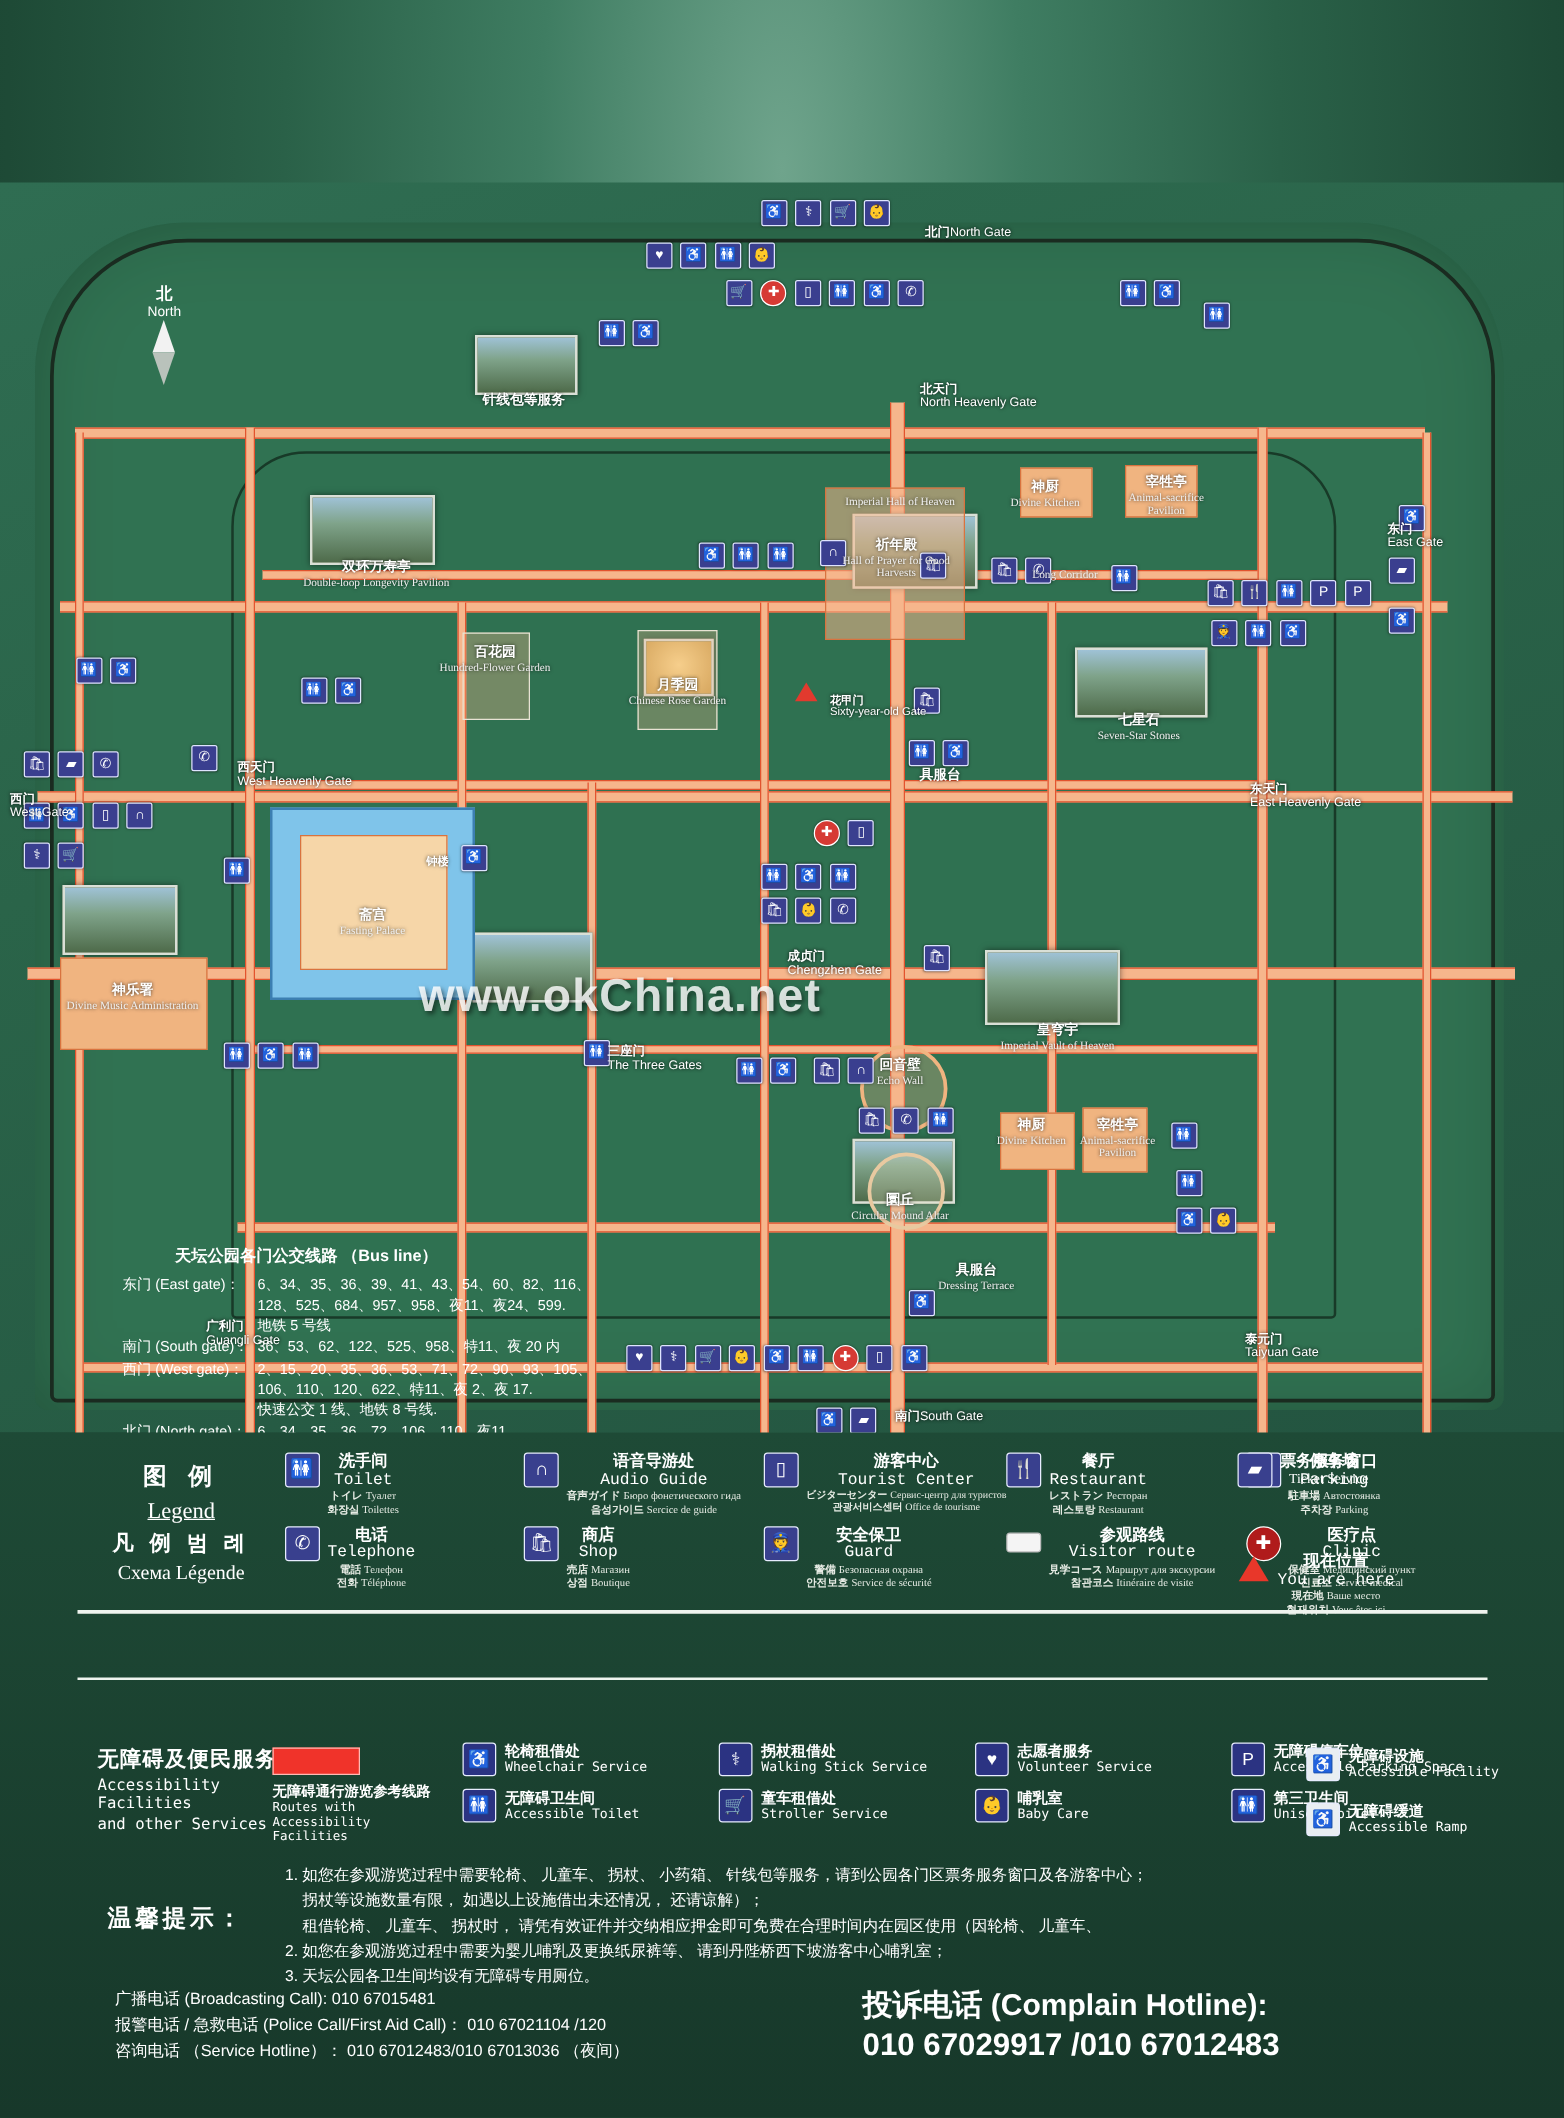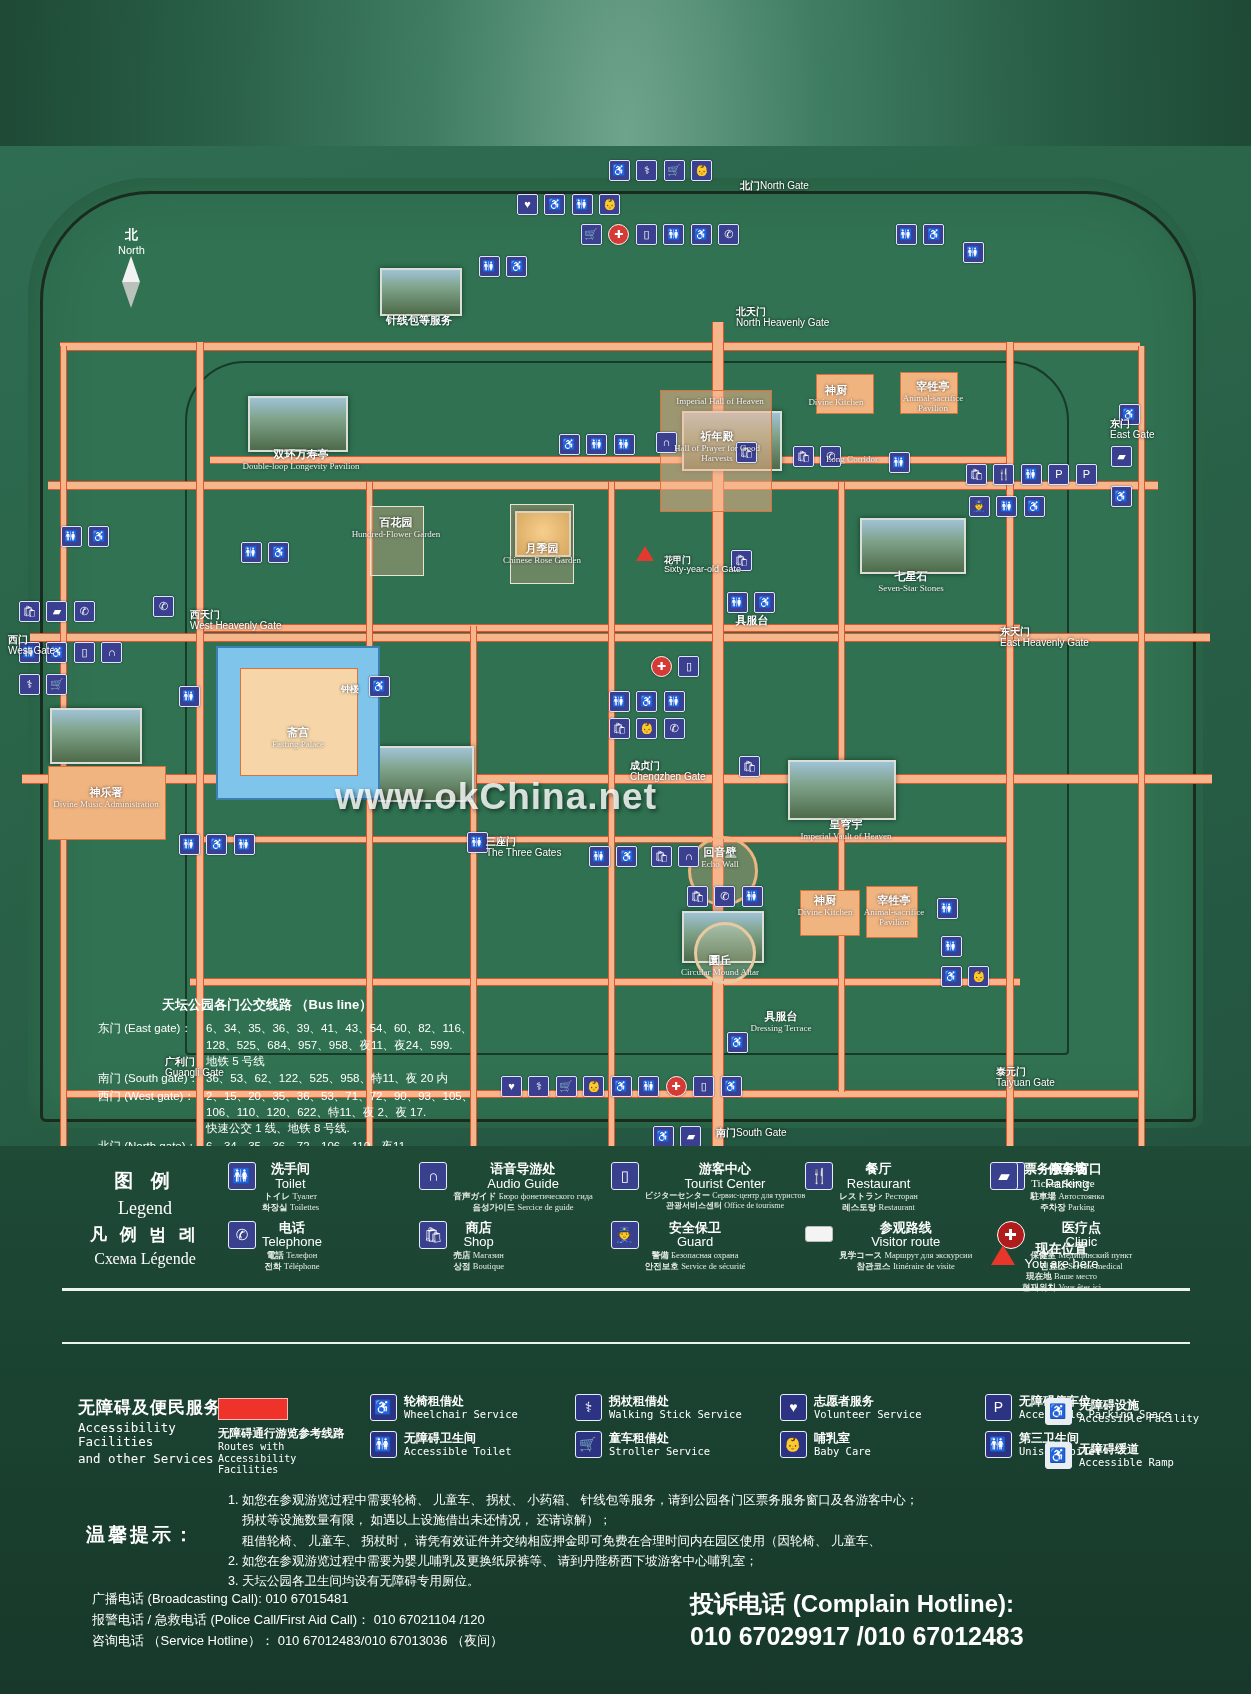--- a/index.html
+++ b/index.html
@@ -83,50 +83,50 @@
   .compass .needle2{width:0;height:0;margin:0 auto;
     border-left:9px solid transparent;border-right:9px solid transparent;border-top:26px solid #b9c2bb;}
   .watermark{
     position:absolute;left:335px;top:630px;width:600px;
     font-size:37px;font-weight:bold;color:rgba(255,255,255,.82);
     text-shadow:2px 2px 4px rgba(0,0,0,.5);letter-spacing:1px;
     font-family:"Liberation Sans",sans-serif;
   }
   
   .busblock{position:absolute;left:62px;top:850px;width:420px;font-size:11.5px;line-height:1.42;}
-  .bus-title{font-weight:bold;font-size:13px;margin-bottom:6px;padding-left:100px;}
+  .bus-title{font-weight:bold;font-size:13px;margin-bottom:6px;padding-left:78px;}
   .bus-row{display:flex;margin-bottom:1px;padding-left:36px;}
   .bus-gate{width:108px;flex:none;}
   .bus-nums{flex:1;}
   .bus-note{margin-top:10px;font-size:10.5px;line-height:1.38;}
   
   .legend{position:absolute;left:0;top:1146px;width:1251px;height:548px;
     background:linear-gradient(180deg,#1e4a36 0%,#17382a 100%);}
   .rule{position:absolute;left:62px;width:1128px;height:3px;background:#eef3ee;}
   .legend-head{position:absolute;left:70px;top:22px;width:150px;text-align:center;}
   .legend-head div{margin-bottom:4px;}
   .lh1{font-size:19px;letter-spacing:6px;font-weight:bold;}
-  .lh2{font-size:18px;font-family:"Liberation Serif",serif;}
+  .lh2{font-size:18px;font-family:"Liberation Serif",serif;text-decoration:underline;}
   .lh3{font-size:17px;letter-spacing:4px;font-weight:bold;}
   .lh4{font-size:16px;font-family:"Liberation Serif",serif;}
   .lgrid{position:absolute;left:228px;top:16px;width:960px;
     display:grid;grid-template-columns:repeat(5,1fr);row-gap:8px;}
   .litem{display:flex;gap:6px;}
   .lico{
     width:26px;height:26px;flex:none;background:#39408e;border:1.5px solid #e8ecff;
     border-radius:3px;color:#fff;font-size:15px;line-height:25px;text-align:center;
   }
   .lico.red{background:#b01b1b;border-color:#fff;border-radius:50%;}
   .lico.plain{background:#f4f4f4;border:1px solid #bbb;}
   .lico.tri{background:transparent;border:none;}
   .lico.tri i{display:block;width:0;height:0;margin:3px auto 0;
     border-left:12px solid transparent;border-right:12px solid transparent;border-bottom:20px solid #e8372a;}
   .ltxt{min-width:0;text-align:center;}
   .ltxt .t-cn{font-size:13px;font-weight:bold;line-height:1.12;}
-  .ltxt .t-en{font-size:13px;font-family:Liberation Sans, sans-serif;line-height:1.15;}
+  .ltxt .t-en{font-size:13px;font-family:Liberation Mono, monospace;line-height:1.15;}
   .ltxt .t-sub{font-size:8.5px;line-height:1.25;color:#e6ebe4;white-space:nowrap;}
   .ltxt .t-sub span{font-family:"Liberation Serif",serif;}
   
   .acc{position:absolute;left:0;top:1390px;width:1251px;height:94px;}
   .acc-head{position:absolute;left:78px;top:6px;width:180px;}
   .acc-head .a-cn{font-size:17px;font-weight:bold;letter-spacing:1px;}
   .acc-head .a-en{font-size:12.5px;font-family:"DejaVu Sans Mono",monospace;line-height:1.15;margin-top:2px;}
   .acc-route{position:absolute;left:218px;top:8px;width:150px;}
   .acc-route .swatch{width:68px;height:20px;background:#f0332a;border:1px solid #ffb9b3;}
   .acc-route .r-cn{font-size:11.5px;font-weight:bold;margin-top:6px;}

